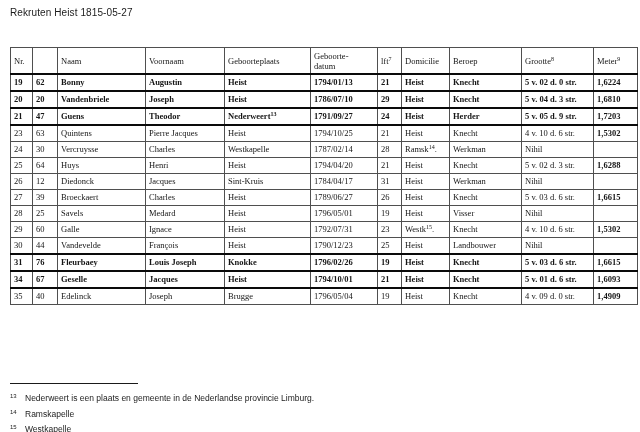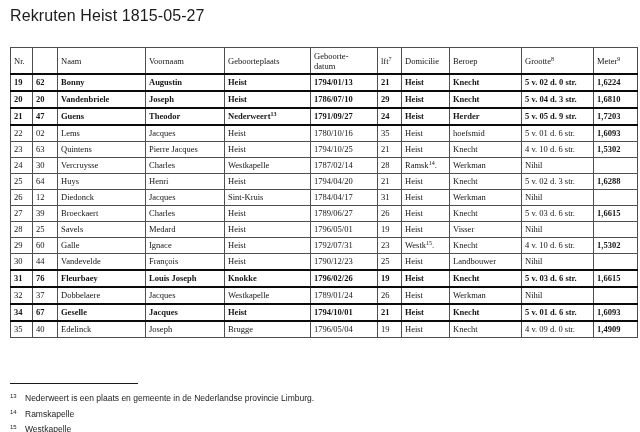--- a/index.html
+++ b/index.html
@@ -14,21 +14,21 @@
     font-family: "Liberation Sans", sans-serif;
     color: #151515;
     overflow: hidden;
   }
   .page { position: absolute; inset: 0; }
 
   .doc-title {
     position: absolute;
     left: 10px;
     top: 7px;
-    font-size: 16px;
+    font-size: 10px;
     letter-spacing: 0.1px;
     color: #1c1c1c;
   }
 
   table.recruits {
     position: absolute;
     left: 10px;
     top: 47px;
     width: 627px;
     border-collapse: collapse;
@@ -171,33 +171,20 @@
           <td>Theodor</td>
           <td>Nederweert<sup class="ss">13</sup></td>
           <td>1791/09/27</td>
           <td class="plain-cell">24</td>
           <td>Heist</td>
           <td>Herder</td>
           <td>5 v. 05 d. 9 str.</td>
           <td class="meter-col">1,7203</td>
         </tr>
         <tr>
-          <td>22</td>
-          <td>02</td>
-          <td>Lems</td>
-          <td>Jacques</td>
-          <td>Heist</td>
-          <td>1780/10/16</td>
-          <td>35</td>
-          <td>Heist</td>
-          <td>hoefsmid</td>
-          <td>5 v. 01 d. 6 str.</td>
-          <td class="meter-col">1,6093</td>
-        </tr>
-        <tr>
           <td>23</td>
           <td>63</td>
           <td>Quintens</td>
           <td>Pierre Jacques</td>
           <td>Heist</td>
           <td>1794/10/25</td>
           <td>21</td>
           <td>Heist</td>
           <td>Knecht</td>
           <td>4 v. 10 d. 6 str.</td>
@@ -300,33 +287,20 @@
           <td>Fleurbaey</td>
           <td>Louis Joseph</td>
           <td>Knokke</td>
           <td>1796/02/26</td>
           <td>19</td>
           <td>Heist</td>
           <td>Knecht</td>
           <td>5 v. 03 d. 6 str.</td>
           <td class="meter-col">1,6615</td>
         </tr>
-        <tr>
-          <td>32</td>
-          <td>37</td>
-          <td>Dobbelaere</td>
-          <td>Jacques</td>
-          <td>Westkapelle</td>
-          <td>1789/01/24</td>
-          <td>26</td>
-          <td>Heist</td>
-          <td>Werkman</td>
-          <td>Nihil</td>
-          <td></td>
-        </tr>
         <tr class="bold">
           <td>34</td>
           <td>67</td>
           <td>Geselle</td>
           <td>Jacques</td>
           <td>Heist</td>
           <td>1794/10/01</td>
           <td class="plain-cell">21</td>
           <td>Heist</td>
           <td>Knecht</td>

